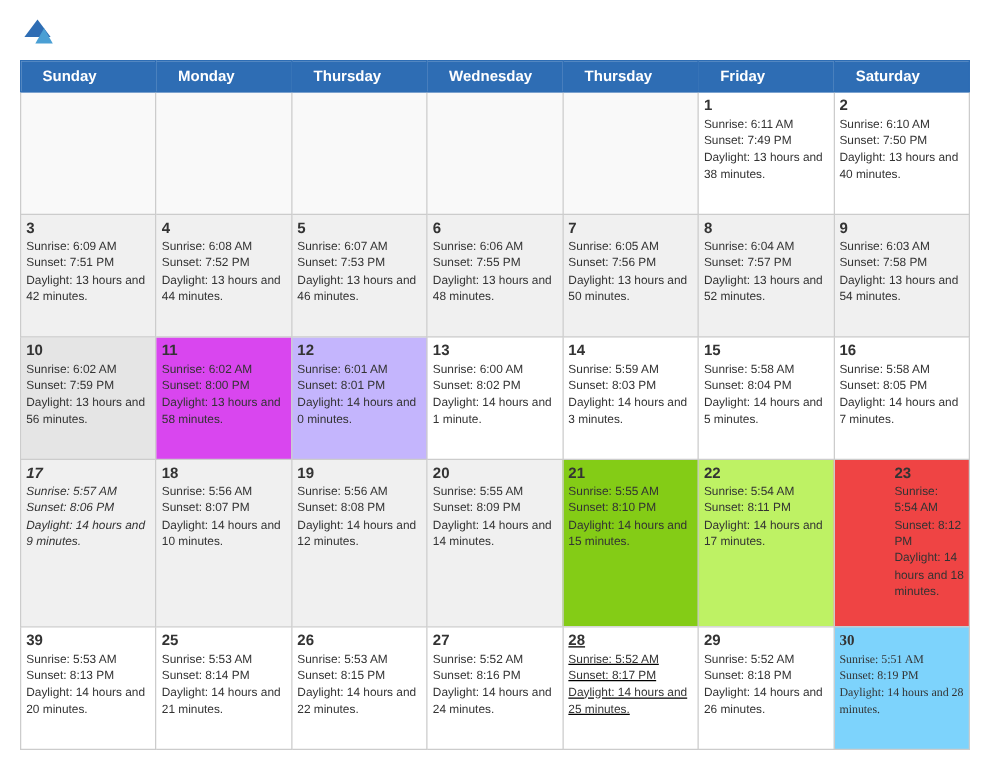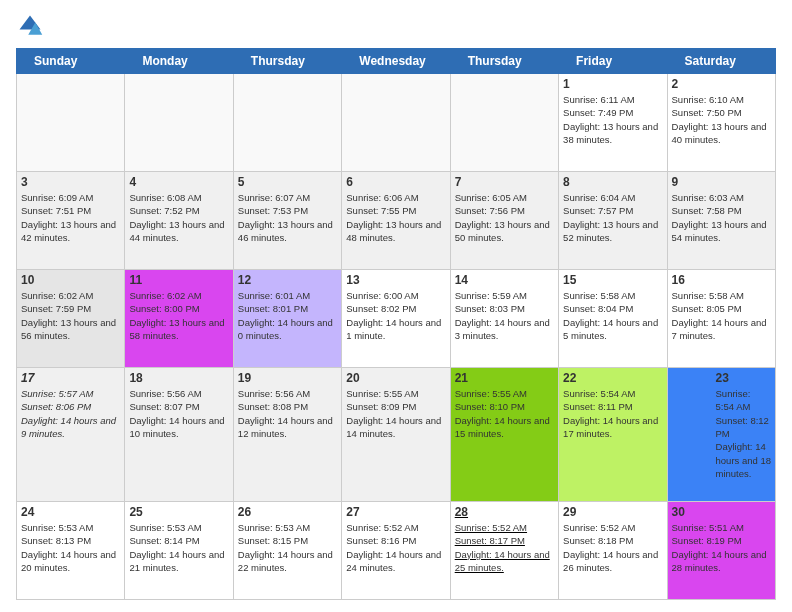--- a/index.html
+++ b/index.html
@@ -232,28 +232,28 @@
             <div class="day-info">Sunrise: 5:55 AM<br>Sunset: 8:09 PM<br>Daylight: 14 hours and 14 minutes.</div>
           </td>
           <td style="background: #84cc16; margin-top: 28px;">
             <div class="day-num">21</div>
             <div class="day-info">Sunrise: 5:55 AM<br>Sunset: 8:10 PM<br>Daylight: 14 hours and 15 minutes.</div>
           </td>
           <td style="background: #bef264;">
             <div class="day-num">22</div>
             <div class="day-info">Sunrise: 5:54 AM<br>Sunset: 8:11 PM<br>Daylight: 14 hours and 17 minutes.</div>
           </td>
-          <td style="background: #3b82f6; padding-left: 48px;">
+          <td style="background: #ef4444; padding-left: 48px;">
             <div class="day-num">23</div>
             <div class="day-info">Sunrise: 5:54 AM<br>Sunset: 8:12 PM<br>Daylight: 14 hours and 18 minutes.</div>
           </td>
         </tr>
         <tr class="row-even">
           <td style="background: rgb(255, 255, 255);">
-            <div class="day-num">24</div>
+            <div class="day-num">39</div>
             <div class="day-info">Sunrise: 5:53 AM<br>Sunset: 8:13 PM<br>Daylight: 14 hours and 20 minutes.</div>
           </td>
           <td style="background: rgb(255, 255, 255);">
             <div class="day-num">25</div>
             <div class="day-info">Sunrise: 5:53 AM<br>Sunset: 8:14 PM<br>Daylight: 14 hours and 21 minutes.</div>
           </td>
           <td style="background: rgb(255, 255, 255);">
             <div class="day-num">26</div>
             <div class="day-info">Sunrise: 5:53 AM<br>Sunset: 8:15 PM<br>Daylight: 14 hours and 22 minutes.</div>
           </td>
@@ -262,20 +262,20 @@
             <div class="day-info">Sunrise: 5:52 AM<br>Sunset: 8:16 PM<br>Daylight: 14 hours and 24 minutes.</div>
           </td>
           <td style="background: rgb(255, 255, 255); text-decoration: underline;">
             <div class="day-num">28</div>
             <div class="day-info">Sunrise: 5:52 AM<br>Sunset: 8:17 PM<br>Daylight: 14 hours and 25 minutes.</div>
           </td>
           <td style="background: rgb(255, 255, 255);">
             <div class="day-num">29</div>
             <div class="day-info">Sunrise: 5:52 AM<br>Sunset: 8:18 PM<br>Daylight: 14 hours and 26 minutes.</div>
           </td>
-          <td style="background: #d946ef;">
+          <td style="background: #7dd3fc; font-family: Liberation Serif, serif;">
             <div class="day-num">30</div>
             <div class="day-info">Sunrise: 5:51 AM<br>Sunset: 8:19 PM<br>Daylight: 14 hours and 28 minutes.</div>
           </td>
         </tr>
       </tbody>
   </table>
 </div>
 
 </body></html>

